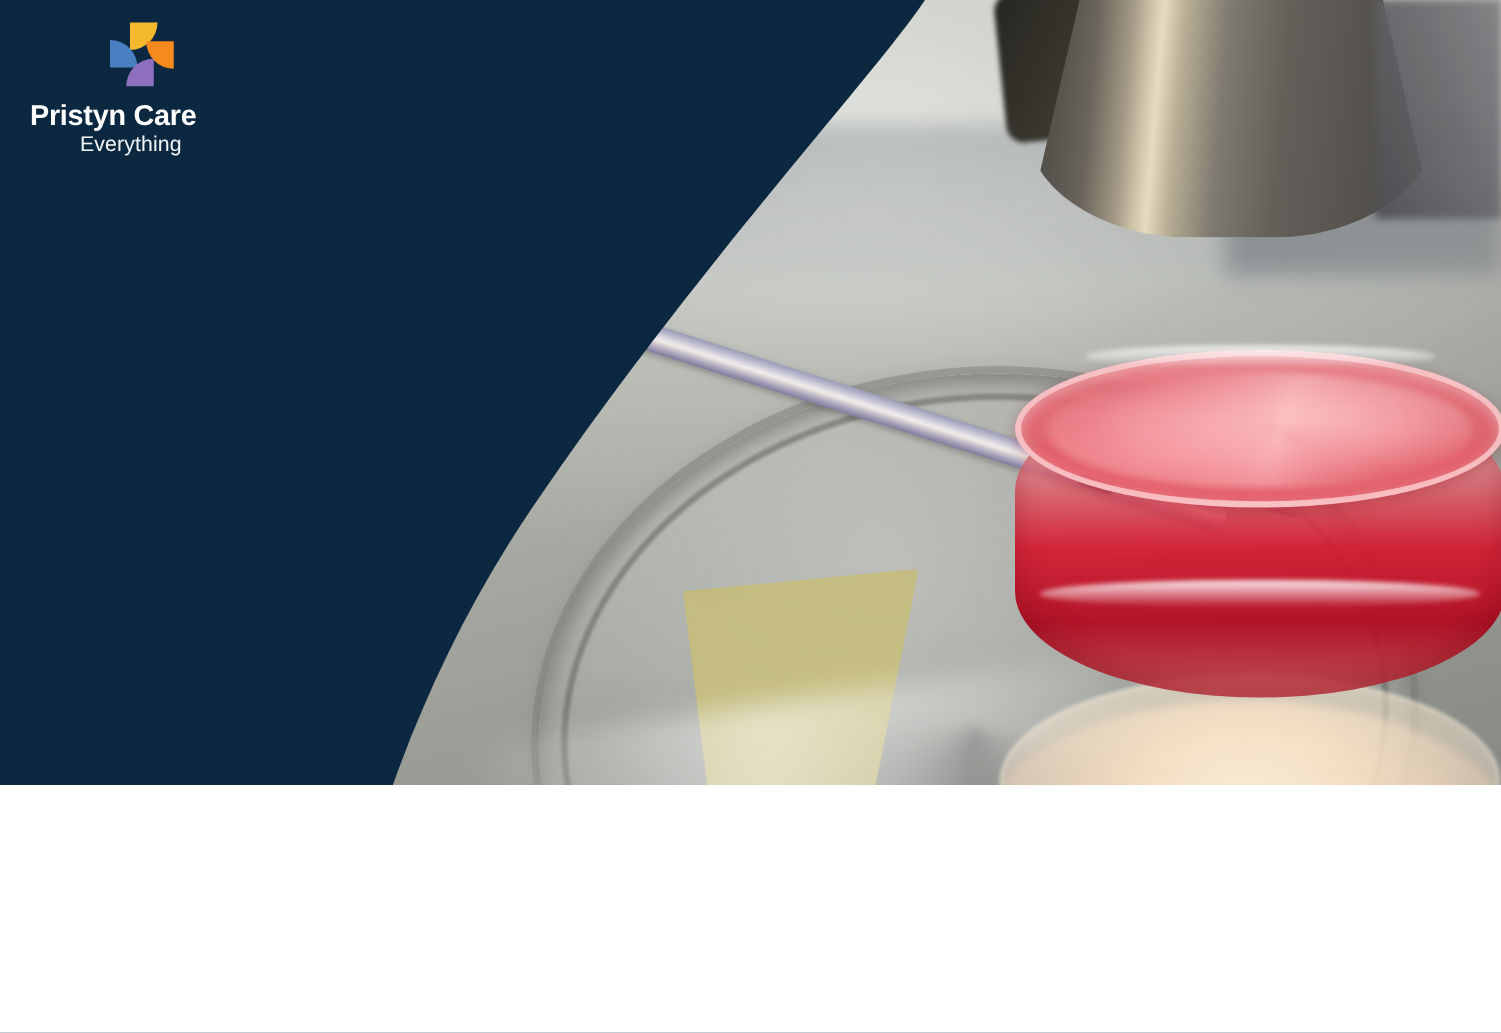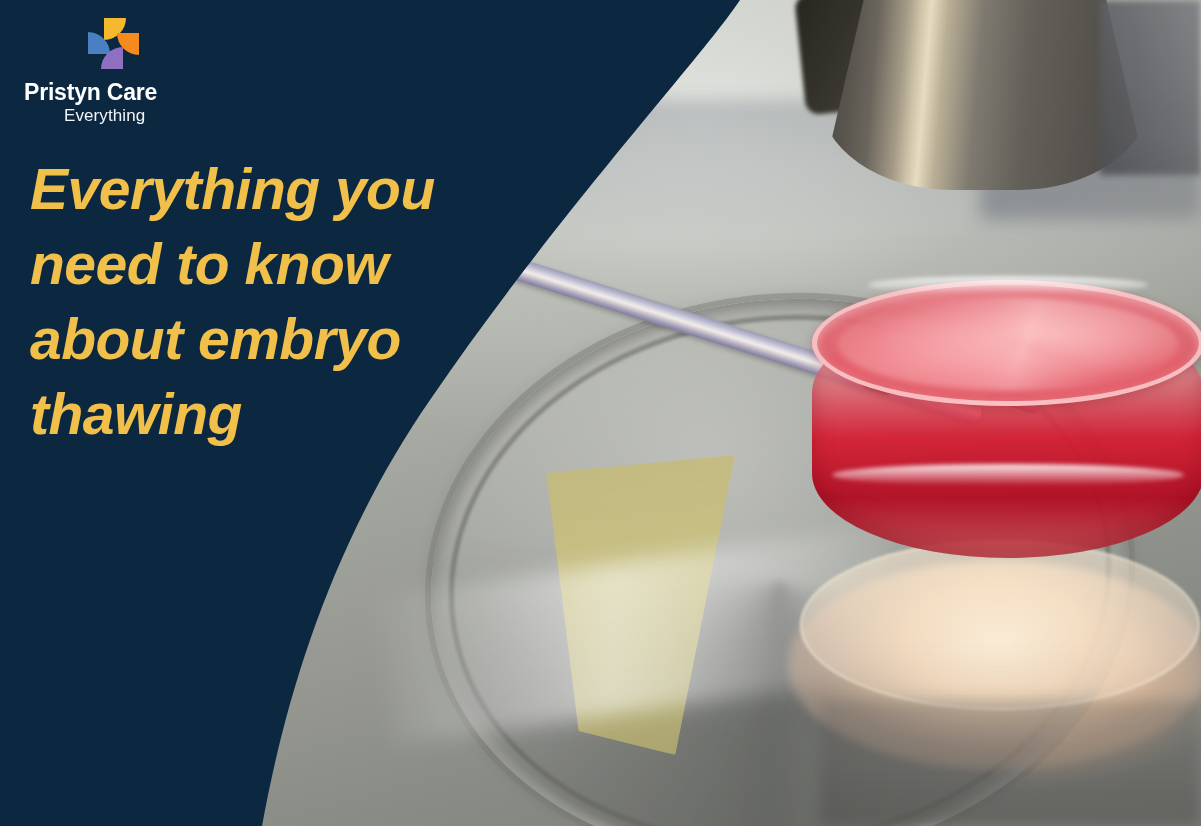--- a/index.html
+++ b/index.html
@@ -2,21 +2,21 @@
 <html><head>
 <meta charset="utf-8">
 <title>Pristyn Care Ferticity — Embryo Thawing Banner</title>
 <style>
   html,body{margin:0;padding:0;background:#fff;}
   *{box-sizing:border-box;}
 
   .banner{
     position:relative;
     width:1201px;
-    height:826px;
+    height:628px;
     overflow:hidden;
     background:#0c2840;
     font-family:"Liberation Sans", sans-serif;
   }
 
   
   .photo{
     position:absolute;
     left:0; top:0;
     width:1201px; height:826px;
@@ -394,20 +394,14 @@
     <div class="logo-mark">
       <span class="petal petal-top"></span>
       <span class="petal petal-right"></span>
       <span class="petal petal-left"></span>
       <span class="petal petal-bottom"></span>
     </div>
     <div class="logo-name">Pristyn Care</div>
     <div class="logo-sub">Everything</div>
   </div>
 
-  <div class="headline">
-    <span class="headline-line">Everything you</span>
-    <span class="headline-line">need to know</span>
-    <span class="headline-line">about embryo</span>
-    <span class="headline-line">thawing</span>
-  </div>
 
 </div>
 
 </body></html>

